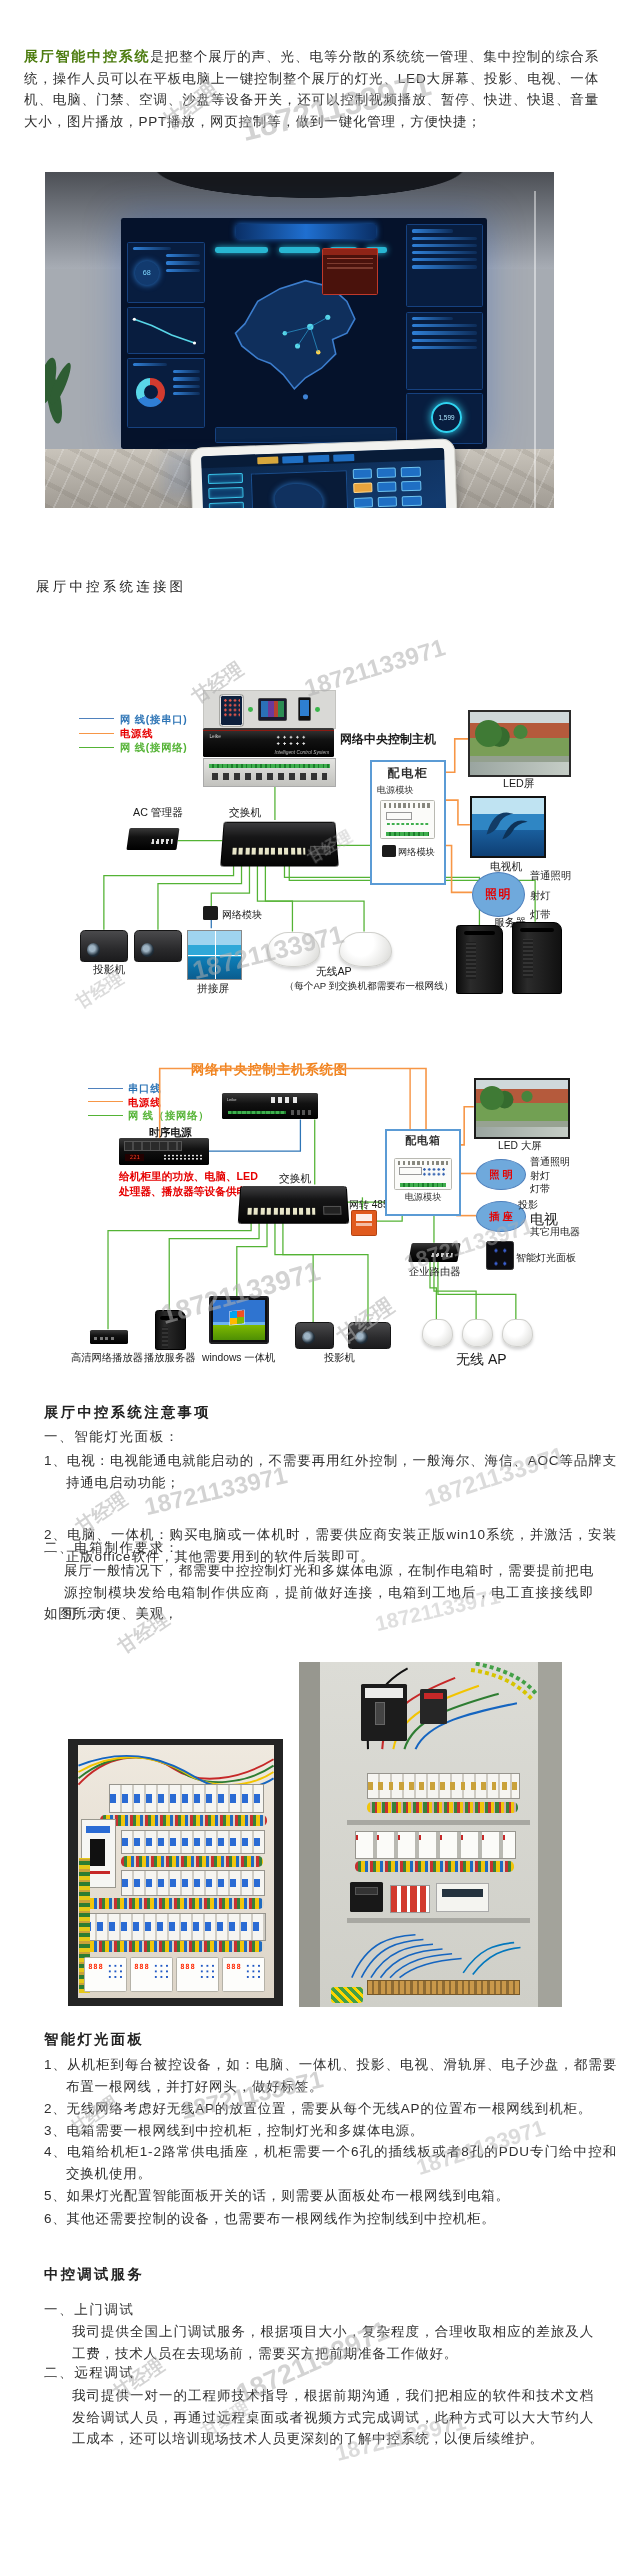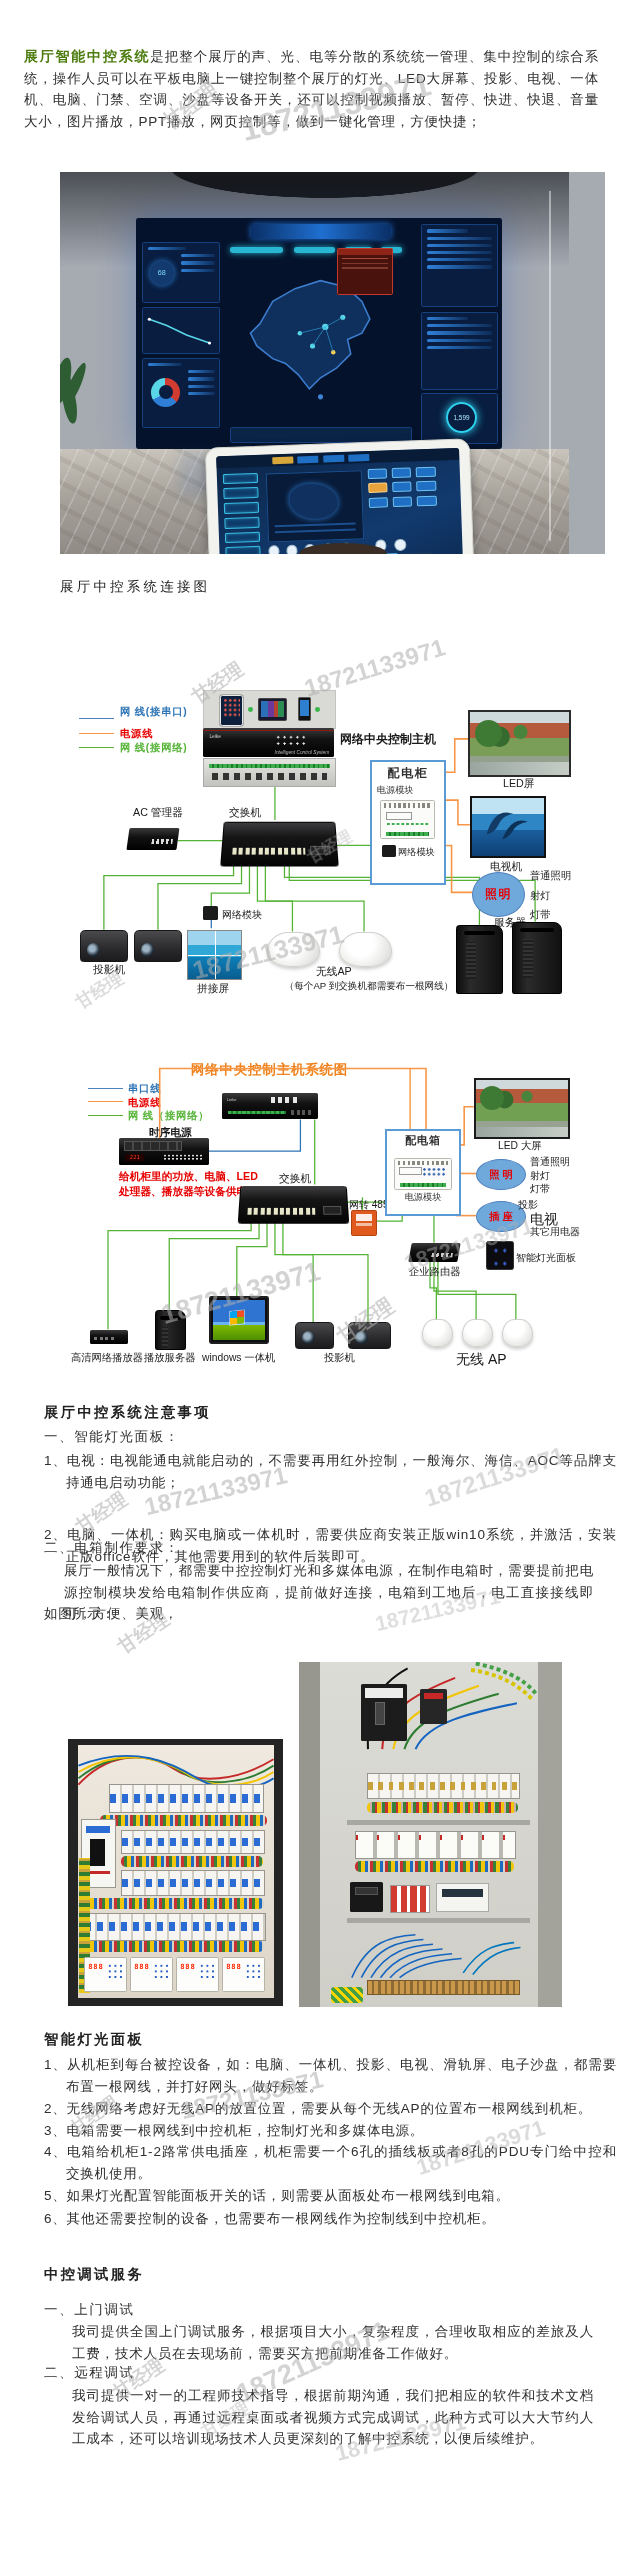--- a/index.html
+++ b/index.html
@@ -13,22 +13,22 @@
   .intro{position:absolute;left:24px;top:46px;width:575px;font-size:13.5px;
          line-height:21.5px;letter-spacing:0.8px;text-align:justify;}
   .intro b{color:#4d7c0f;font-size:14px;letter-spacing:1.6px;}
   
   .h1{position:absolute;font-size:14.3px;font-weight:bold;letter-spacing:2.4px;color:#222;}
   .sub{position:absolute;font-size:13.5px;letter-spacing:1.6px;color:#2f2f2f;}
   .pitem{position:absolute;width:551px;font-size:13.5px;line-height:21.5px;
          letter-spacing:0.8px;padding-left:22px;text-indent:-22px;text-align:justify;}
   .ppara{position:absolute;font-size:13.5px;line-height:21.5px;letter-spacing:0.8px;text-align:justify;}
   
-  .photo1{position:absolute;left:60px;top:172px;width:509px;height:382px;
-          background:#a6abb2;overflow:hidden;padding-left:36px;}
+  .photo1{position:absolute;left:45px;top:172px;width:509px;height:336px;
+          background:#a6abb2;overflow:hidden;}
   .ceiling{position:absolute;left:0;top:0;width:509px;height:97px;
      background:
       radial-gradient(ellipse 247px 49px at 52% -4.8px,#17191d 0 62%,rgba(0,0,0,0) 63%),
       linear-gradient(180deg,#4c4f55 0,#7e838b 55%,#a8adb5 100%);}
   .spot{position:absolute;width:5.6px;height:5.6px;border-radius:50%;background:#fdfdf4;
         box-shadow:0 0 4.8px 1.6px rgba(255,255,240,.8);}
   .ledwall{position:absolute;left:76px;top:46px;width:366px;height:231px;background:#05122b;
            border-radius:2.4px;box-shadow:0 0 37px rgba(27,79,187,.35);}
   .panelL{position:absolute;background:#081d3f;border:0.8px solid #16417f;border-radius:1.6px;}
   .rowline{height:3.2px;margin:4px 4.8px;background:linear-gradient(90deg,#2f7fd6,#0d2c58);border-radius:1.6px;}
@@ -280,26 +280,26 @@
       </div>
       <div class="abs" style="left:156px;top:103px;width:56px;height:3.2px;background:#14365e;border-radius:1.6px;">
         <div style="width:40%;height:100%;background:#4aa3e0;border-radius:1.6px;"></div>
       </div>
     </div>
   </div>
   <div class="abs" style="left:239px;top:371px;width:88px;height:21px;background:#3a2d26;
        border-radius:50% 50% 0 0;"></div>
 </div>
 
-<div class="lbl" style="left:60px;top:578px;font-size:13.5px;letter-spacing:3.2px;color:#222;">展厅中控系统连接图</div>
+<div class="lbl" style="left:36px;top:578px;font-size:13.5px;letter-spacing:3.2px;color:#222;">展厅中控系统连接图</div>
 
 <div class="dgm" style="left:60px;top:637px;width:515px;height:366px;">
 
   <div class="legline" style="left:19px;top:81px;border-color:#4f81bd;"></div>
-  <div class="legrow" style="left:60px;top:68px;color:#2e75b6;">网  线(接串口)</div>
+  <div class="legrow" style="left:60px;top:76px;color:#2e75b6;">网  线(接串口)</div>
   <div class="legline" style="left:19px;top:96px;border-color:#f79646;"></div>
   <div class="legrow" style="left:60px;top:90px;color:#e60000;">电源线</div>
   <div class="legline" style="left:19px;top:110px;border-color:#54b335;"></div>
   <div class="legrow" style="left:60px;top:104px;color:#54b335;">网  线(接网络)</div>
 
   <svg class="abs" style="left:0;top:0;" width="515" height="366" viewBox="0 0 647 460">
     <g fill="none" stroke="#54b335" stroke-width="1.6">
       <path d="M270,186 L270,230"></path>
       <path d="M204,256 L148,256"></path>
       <path d="M218,285 L218,300 L55,300 L55,368"></path>

